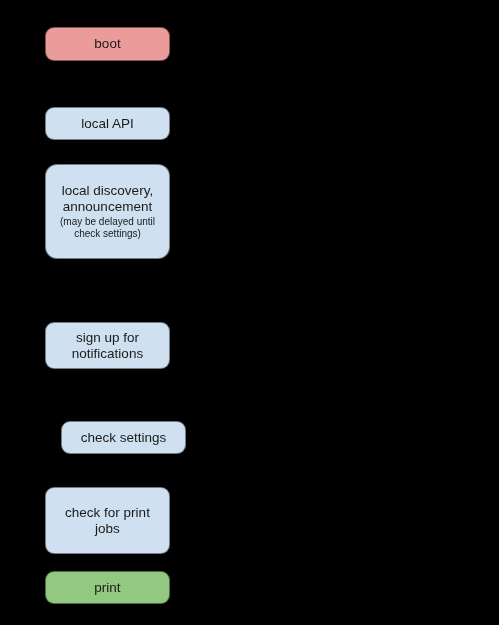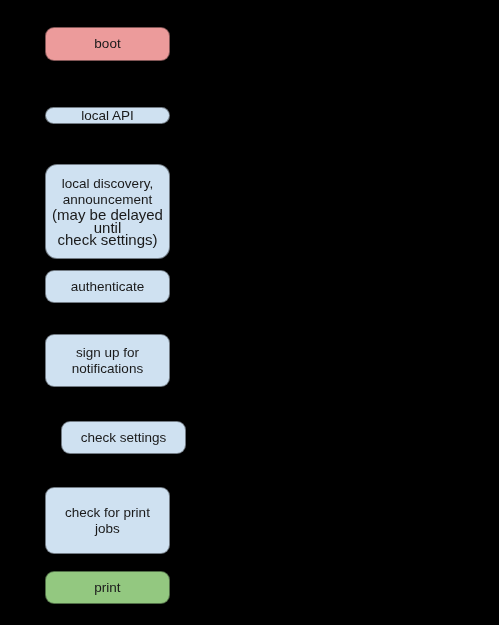--- a/index.html
+++ b/index.html
@@ -39,32 +39,32 @@
   .node.boot      { background: #ec9b9b; }
   .node.blue      { background: #cfe1f1; }
   .node.ready     { background: #93c880; }
 
   .node-label {
     display: block;
     white-space: pre-line;
   }
   .node-sublabel {
     display: block;
-    font-size: 15px;
+    font-size: 10px;
     line-height: 12.5px;
     white-space: pre-line;
     margin-top: 1px;
   }
 
   
   #n-boot          { top: 27px;  height: 34px; }
-  #n-local-api     { top: 107px; height: 17px; }
+  #n-local-api     { top: 107px; height: 33px; }
   #n-discovery     { top: 164px; height: 95px; border-radius: 12px; }
   #n-authenticate  { top: 270px; height: 33px; }
-  #n-signup        { top: 334px; height: 53px; justify-content: center; }
+  #n-signup        { top: 322px; height: 47px; justify-content: center; }
   #n-checksettings { top: 421px; height: 33px; margin-left: 16px; }
   #n-printjobs     { top: 487px; height: 67px; }
   #n-ready         { top: 571px; height: 33px; }
 </style>
 </head>
 <body>
 
 <div id="canvas">
 
   <div class="node boot" id="n-boot">
@@ -75,23 +75,20 @@
     <span class="node-label">local API</span>
   </div>
 
   <div class="node blue" id="n-discovery">
     <span class="node-label">local discovery,
 announcement</span>
     <span class="node-sublabel">(may be delayed until
 check settings)</span>
   </div>
 
-  <div class="node blue" id="n-authenticate">
-    <span class="node-label">authenticate</span>
-  </div>
 
   <div class="node blue" id="n-signup">
     <span class="node-label">sign up for
 notifications</span>
   </div>
 
   <div class="node blue" id="n-checksettings">
     <span class="node-label">check settings</span>
   </div>
 

